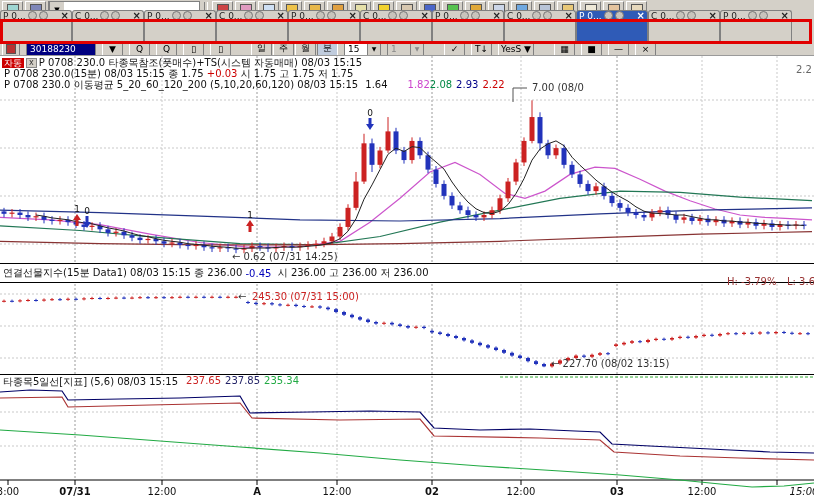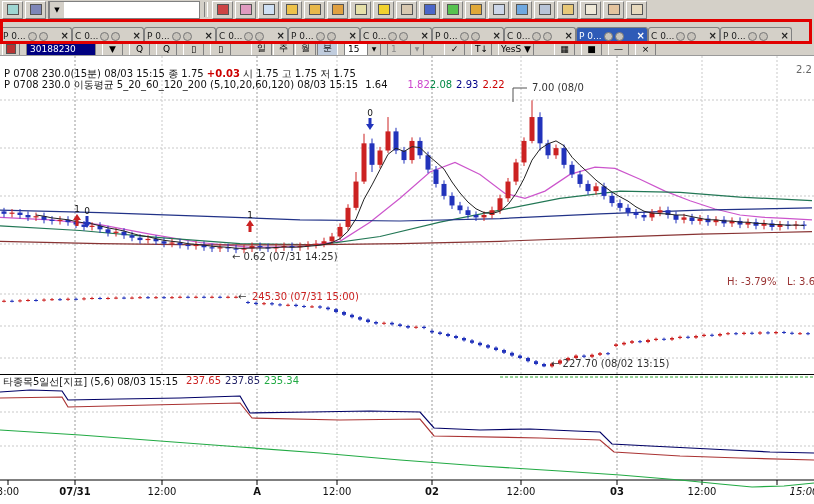--- a/index.html
+++ b/index.html
@@ -8,21 +8,21 @@
   
   .toolbar1{position:absolute;left:0;top:0;width:814px;height:19px;background:#d4d0c8;display:flex;align-items:center;gap:2px;padding-left:2px;box-sizing:border-box;}
   .tbtn{width:19px;height:16px;background:#d4d0c8;border-top:1px solid #fff;border-left:1px solid #fff;border-right:1px solid #808080;border-bottom:1px solid #808080;display:flex;align-items:center;justify-content:center;flex:0 0 auto;}
   .tbtn .sw{width:10px;height:9px;border:1px solid #555;}
   .sep{width:2px;height:15px;border-left:1px solid #808080;border-right:1px solid #fff;margin:0 2px;flex:0 0 auto;}
   .combo{height:16px;background:#fff;border:1px solid #808080;display:flex;align-items:center;font-size:10px;flex:0 0 auto;}
   .combo .cv{padding:0 3px;white-space:nowrap;overflow:hidden;}
   .combo .ca{width:14px;height:100%;background:#d4d0c8;border-left:1px solid #808080;font-size:7px;display:flex;align-items:center;justify-content:center;}
   
   .tabrow{position:absolute;left:0;top:19px;width:814px;height:22px;display:flex;align-items:flex-end;background:#d4d0c8;}
-  .tab{height:14px;flex:0 0 72px;background:#d4d0c8;border:1px solid #808080;border-bottom:none;border-top-left-radius:3px;border-top-right-radius:3px;display:flex;align-items:flex-end;font-size:9px;padding:0 2px;box-sizing:border-box;gap:2px;color:#222;overflow:hidden;}
+  .tab{height:31px;flex:0 0 72px;background:#d4d0c8;border:1px solid #808080;border-bottom:none;border-top-left-radius:3px;border-top-right-radius:3px;display:flex;align-items:flex-start;font-size:9px;padding:0 2px;box-sizing:border-box;gap:2px;color:#222;overflow:hidden;}
   .tab.sel{background:#2f5bb7;color:#fff;}
   .tab .dot{width:7px;height:7px;border-radius:50%;background:#c8c4bc;border:1px solid #777;flex:0 0 auto;}
   .tab .x{margin-left:auto;font-weight:bold;font-size:10px;line-height:10px;}
   .redrect{position:absolute;left:0;top:19px;width:806px;height:19px;border:3px solid #e10000;z-index:40;pointer-events:none;}
   
   .toolbar2{position:absolute;left:0;top:41px;width:814px;height:15px;background:#d4d0c8;display:flex;align-items:center;gap:6px;padding-left:2px;box-sizing:border-box;font-size:9px;}
   .sbtn{height:13px;min-width:15px;background:#d4d0c8;border-top:1px solid #fff;border-left:1px solid #fff;border-right:1px solid #808080;border-bottom:1px solid #808080;display:flex;align-items:center;justify-content:center;font-size:9px;padding:0 2px;flex:0 0 auto;}
   .sbtn.on{background:#c0ccdd;border-top:1px solid #808080;border-left:1px solid #808080;border-right:1px solid #fff;border-bottom:1px solid #fff;}
   .code{height:13px;width:62px;background:#000080;color:#fff;font-size:9px;display:flex;align-items:center;padding:0 3px;border:1px solid #808080;flex:0 0 auto;}
   .mini-combo{height:13px;background:#fff;border:1px solid #808080;display:flex;align-items:center;font-size:9px;flex:0 0 auto;}
@@ -31,21 +31,21 @@
   .mini-combo.dis{background:#d4d0c8;color:#888;}
   
   .chart-area{position:absolute;left:0;top:55px;width:814px;height:449px;background:#fff;border-top:1px solid #9a9a9a;box-sizing:border-box;}
   #chart-svg{position:absolute;left:0;top:55px;width:814px;height:449px;}
   .ov{position:absolute;font-size:10px;white-space:nowrap;z-index:20;}
   .hline1{left:2px;top:56px;display:flex;align-items:center;gap:2px;color:#111;}
   .badge{background:#cc0000;color:#fff;font-size:9px;padding:0 2px;line-height:10px;}
   .bx{border:1px solid #888;background:#d4d0c8;font-size:8px;line-height:8px;padding:0 2px;color:#333;}
   .hline2{left:4px;top:67px;color:#111;}
   .hline3{left:4px;top:78px;color:#111;}
-  .up{color:#cc0000;font-weight:bold;}
+  .up{color:#cc0000;}
   .dn{color:#0000bb;}
   .note{left:616px;top:44px;width:198px;color:#dd1111;font-weight:bold;font-size:12px;line-height:15px;letter-spacing:0px;z-index:30;}
   .p2band{position:absolute;left:0;top:263px;width:814px;height:20px;background:#fff;border-top:1px solid #000;border-bottom:1px solid #000;box-sizing:border-box;display:flex;align-items:center;font-size:10px;color:#111;padding-left:3px;z-index:15;}
   .p3band{position:absolute;left:0;top:374px;width:814px;height:12px;border-top:1px solid #000;box-sizing:border-box;display:flex;align-items:flex-start;font-size:10px;color:#111;z-index:15;}
   .p3band .txt{background:#fff;padding:0 4px 0 3px;display:flex;gap:4px;}
   .axis-labels{position:absolute;left:0;top:486px;width:814px;height:18px;font-size:10px;color:#111;z-index:15;}
   .axis-labels span{position:absolute;transform:translateX(-50%);}
   .axis-labels .b{font-weight:bold;}
   .ann{color:#333;}
   .gap8{width:8px;flex:0 0 auto;}
@@ -687,35 +687,45 @@
       <rect x="790" y="277.79999999999995" width="4" height="1" fill="#2233bb"></rect>
       <line x1="800" y1="277" x2="800" y2="279.80000000000007" stroke="#cc2222"></line>
       <rect x="798" y="278.20000000000005" width="4" height="1" fill="#cc2222"></rect>
       <line x1="808" y1="277" x2="808" y2="280.20000000000005" stroke="#2233bb"></line>
       <rect x="806" y="278.20000000000005" width="4" height="1" fill="#2233bb"></rect>
       <polyline points="0,337 30,335 62,336 68,345 120,344 180,343 240,341 250,358 310,357 370,356 420,357 434,373 480,375 530,374 575,376 600,377 612,389 650,391 690,393 730,395 770,397 814,398" fill="none" stroke="#000066" stroke-width="1.2"></polyline>
       <polyline points="0,343 62,342 68,352 150,350 240,348 252,363 340,365 420,364 434,381 540,383 600,385 614,397 680,401 740,403 814,405" fill="none" stroke="#aa3333" stroke-width="1.2"></polyline>
       <polyline points="0,375 80,380 160,386 240,392 320,398 400,405 480,411 560,416 620,420 680,425 720,429 752,432 784,431 814,428" fill="none" stroke="#22aa44" stroke-width="1.2"></polyline>
     </svg>
 
+  <div class="ov hline1">
+    <span class="badge">자동</span>
+    <span class="bx">x</span>
+    <span>P 0708 230.0 타종목참조(풋매수)+TS(시스템 자동매매) 08/03 15:15</span>
+  </div>
   <div class="ov hline2">
     <span>P 0708 230.0(15분) 08/03 15:15   종 1.75</span>
     <span class="up">+0.03</span>
     <span>시 1.75 고 1.75 저 1.75</span>
   </div>
   <div class="ov hline3">
     <span>P 0708 230.0 이동평균 5_20_60_120_200 (5,10,20,60,120) 08/03 15:15</span>
     <span id="ma-values"><span style="color: rgb(17, 17, 17); margin-left: 4px;">1.64</span><span style="color: rgb(204, 68, 204); margin-left: 20px;">1.82</span><span style="color: rgb(0, 136, 68); ">2.08</span><span style="color: rgb(0, 0, 136); margin-left: 4px;">2.93</span><span style="color: rgb(204, 0, 0); margin-left: 4px;">2.22</span></span>
   </div>
 
 
   <div class="ov ann" style="left:232px;top:251px;">← 0.62 (07/31 14:25)</div>
   <div class="ov ann" style="left:532px;top:82px;">7.00 (08/0</div>
   <div class="ov" style="left:796px;top:64px;color:#666;">2.2</div>
 
+  <div class="p2band">
+    <span>연결선물지수(15분 Data1) 08/03 15:15   종 236.00</span>&nbsp;
+    <span class="dn">-0.45</span>&nbsp;&nbsp;
+    <span>시 236.00 고 236.00 저 236.00</span>
+  </div>
   <div class="ov" style="left:238px;top:291px;color:#333;">←</div>
   <div class="ov" style="left:252px;top:291px;color:#cc2222;">245.30 (07/31 15:00)</div>
   <div class="ov ann" style="left:551px;top:358px;">← 227.70 (08/02 13:15)</div>
   <div class="ov" style="left:727px;top:276px;color:#993333;">H: -3.79%</div>
   <div class="ov" style="left:787px;top:276px;color:#993333;">L: 3.6</div>
 
   <div class="p3band">
     <span class="txt">
       <span>타종목5일선[지표] (5,6) 08/03 15:15</span>
       <span id="p3-values"><span style="color: rgb(204, 34, 34); margin-left: 4px;">237.65</span><span style="color: rgb(34, 34, 102); margin-left: 4px;">237.85</span><span style="color: rgb(34, 170, 68); margin-left: 4px;">235.34</span></span>

